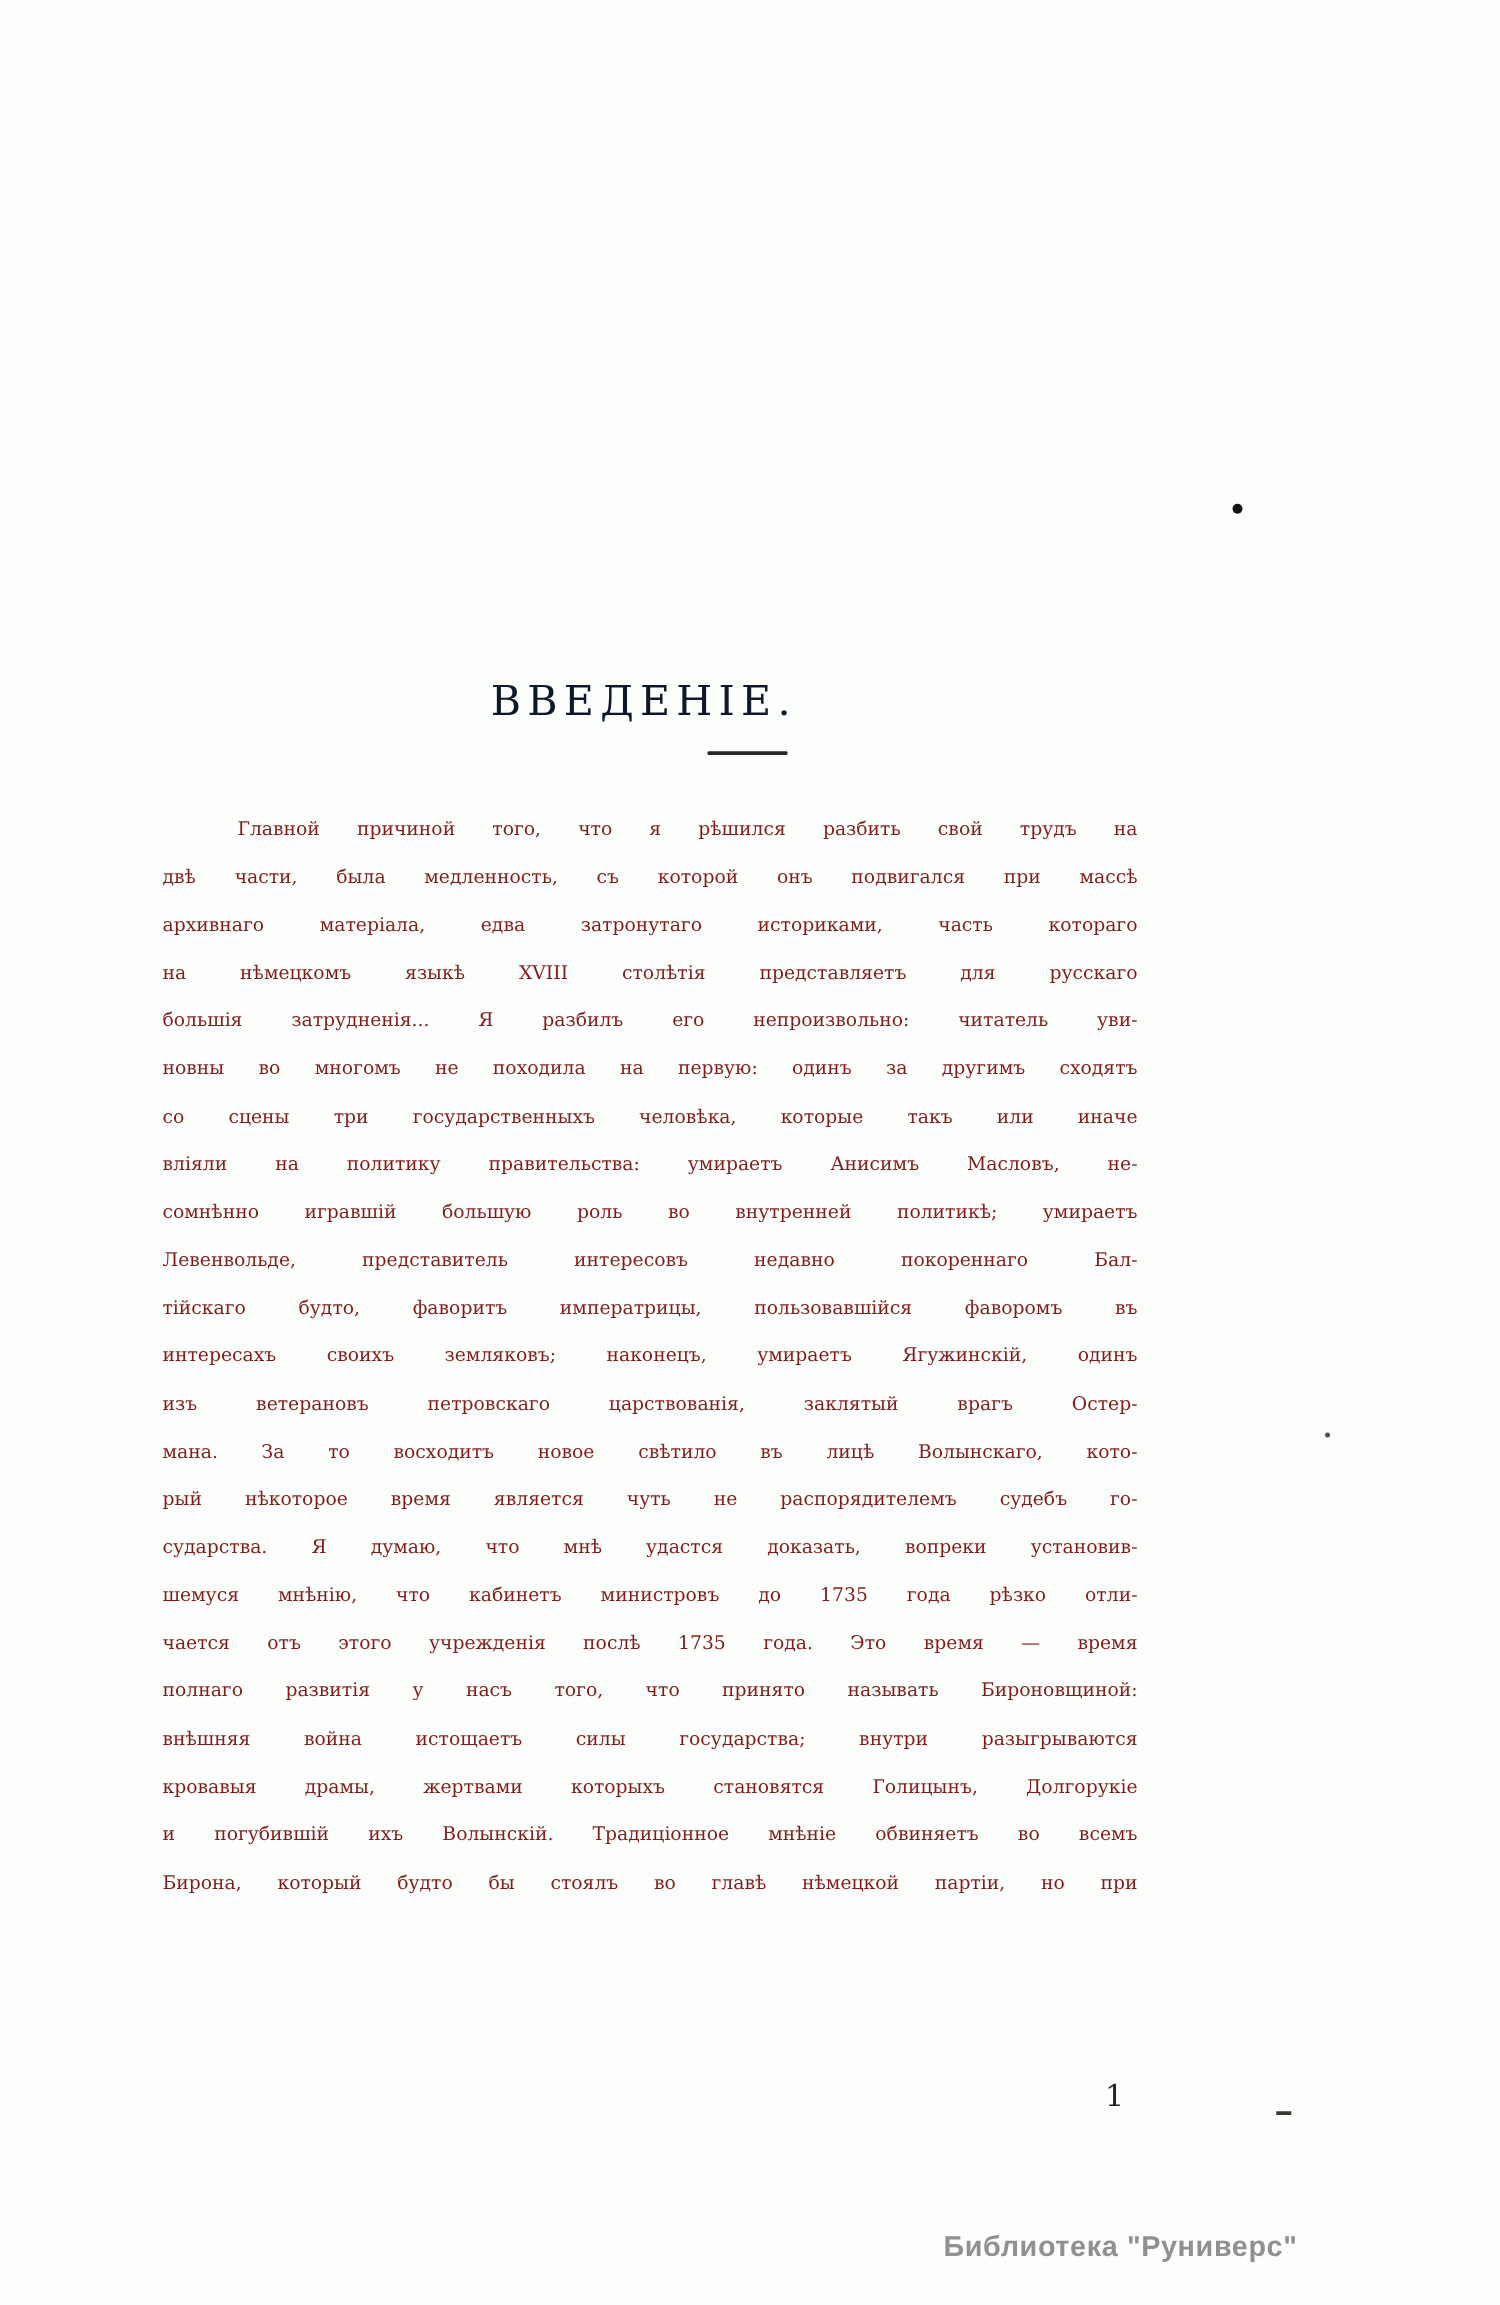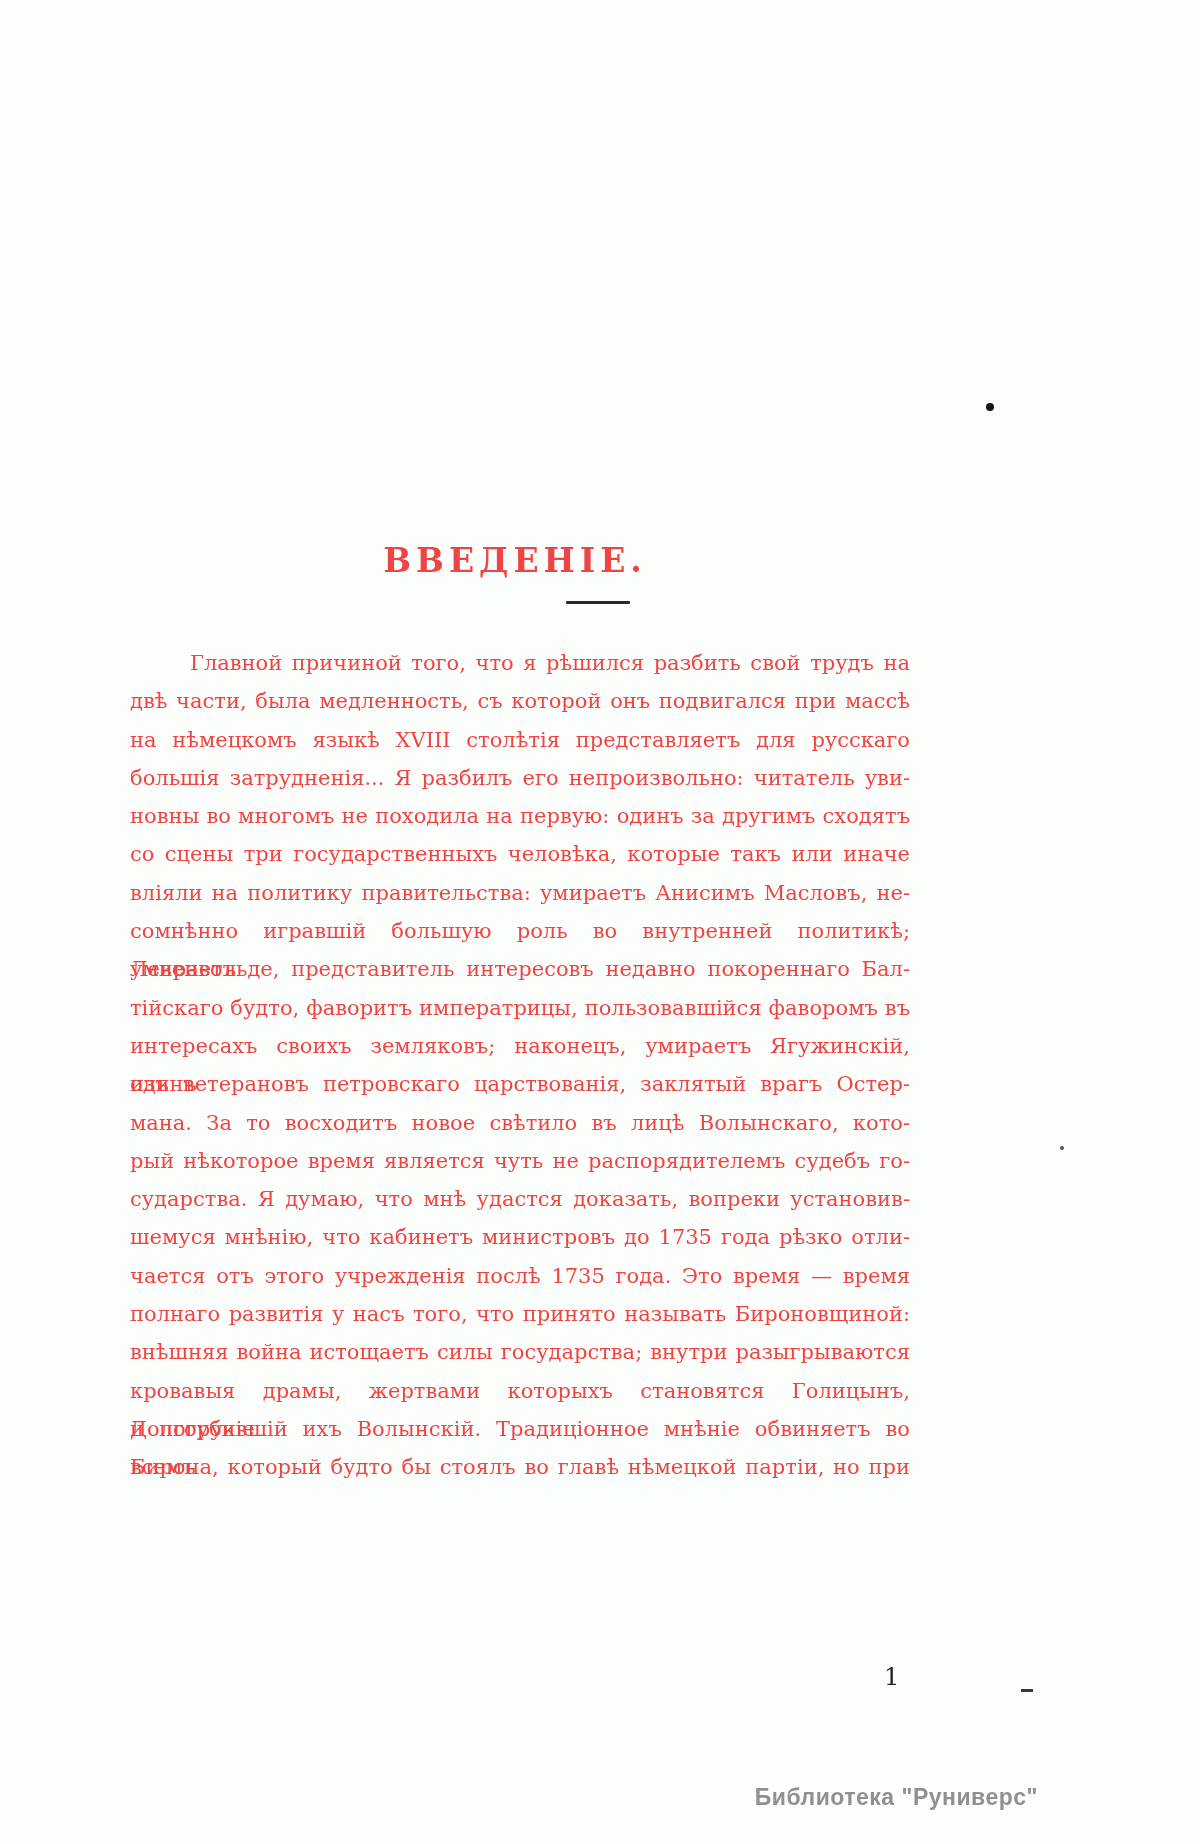--- a/index.html
+++ b/index.html
@@ -11,37 +11,37 @@
     overflow:hidden;
     font-family:"DejaVu Serif", serif;
     color:#1e1d1b;
   }
   .title{
     position:absolute;
     top:519px;left:0;width:1030px;
     text-align:center;
     font-size:33px;
     letter-spacing:5px;
-    font-weight:700;
-    color:#ef4444;
+    font-weight:400;
+    color:#0f172a;
   }
   .title-rule{
     position:absolute;
     top:601px;left:566px;
     width:64px;height:3px;
     background:#2a2927;
     border-radius:1px;
   }
   .body-text{
     position:absolute;
     top:644px;left:130px;
     width:780px;
-    font-size:21px;
+    font-size:15px;
     line-height:38.3px;
-    color:#ef4444;
+    color:#7f1d1d;
   }
   .body-text .line{
     text-align:justify;
     text-align-last:justify;
     white-space:normal;
     height:38.3px;
     overflow:visible;
   }
   .body-text .line.first{ text-indent:60px; }
   .body-text .line.last{ text-align-last:left; }
@@ -72,20 +72,21 @@
 
   <span class="artifact dot-top"></span>
 
   <h1 class="title">ВВЕДЕНІЕ.</h1>
 
   <div class="title-rule"></div>
 
   <div class="body-text">
       <div class="line first">Главной причиной того, что я рѣшился разбить свой трудъ на</div>
       <div class="line">двѣ части, была медленность, съ которой онъ подвигался при массѣ</div>
+      <div class="line">архивнаго матеріала, едва затронутаго историками, часть котораго</div>
       <div class="line">на нѣмецкомъ языкѣ XVIII столѣтія представляетъ для русскаго</div>
       <div class="line">большія затрудненія... Я разбилъ его непроизвольно: читатель уви-</div>
       <div class="line">новны во многомъ не походила на первую: одинъ за другимъ сходятъ</div>
       <div class="line">со сцены три государственныхъ человѣка, которые такъ или иначе</div>
       <div class="line">вліяли на политику правительства: умираетъ Анисимъ Масловъ, не-</div>
       <div class="line">сомнѣнно игравшій большую роль во внутренней политикѣ; умираетъ</div>
       <div class="line">Левенвольде, представитель интересовъ недавно покореннаго Бал-</div>
       <div class="line">тійскаго будто, фаворитъ императрицы, пользовавшійся фаворомъ въ</div>
       <div class="line">интересахъ своихъ земляковъ; наконецъ, умираетъ Ягужинскій, одинъ</div>
       <div class="line">изъ ветерановъ петровскаго царствованія, заклятый врагъ Остер-</div>

